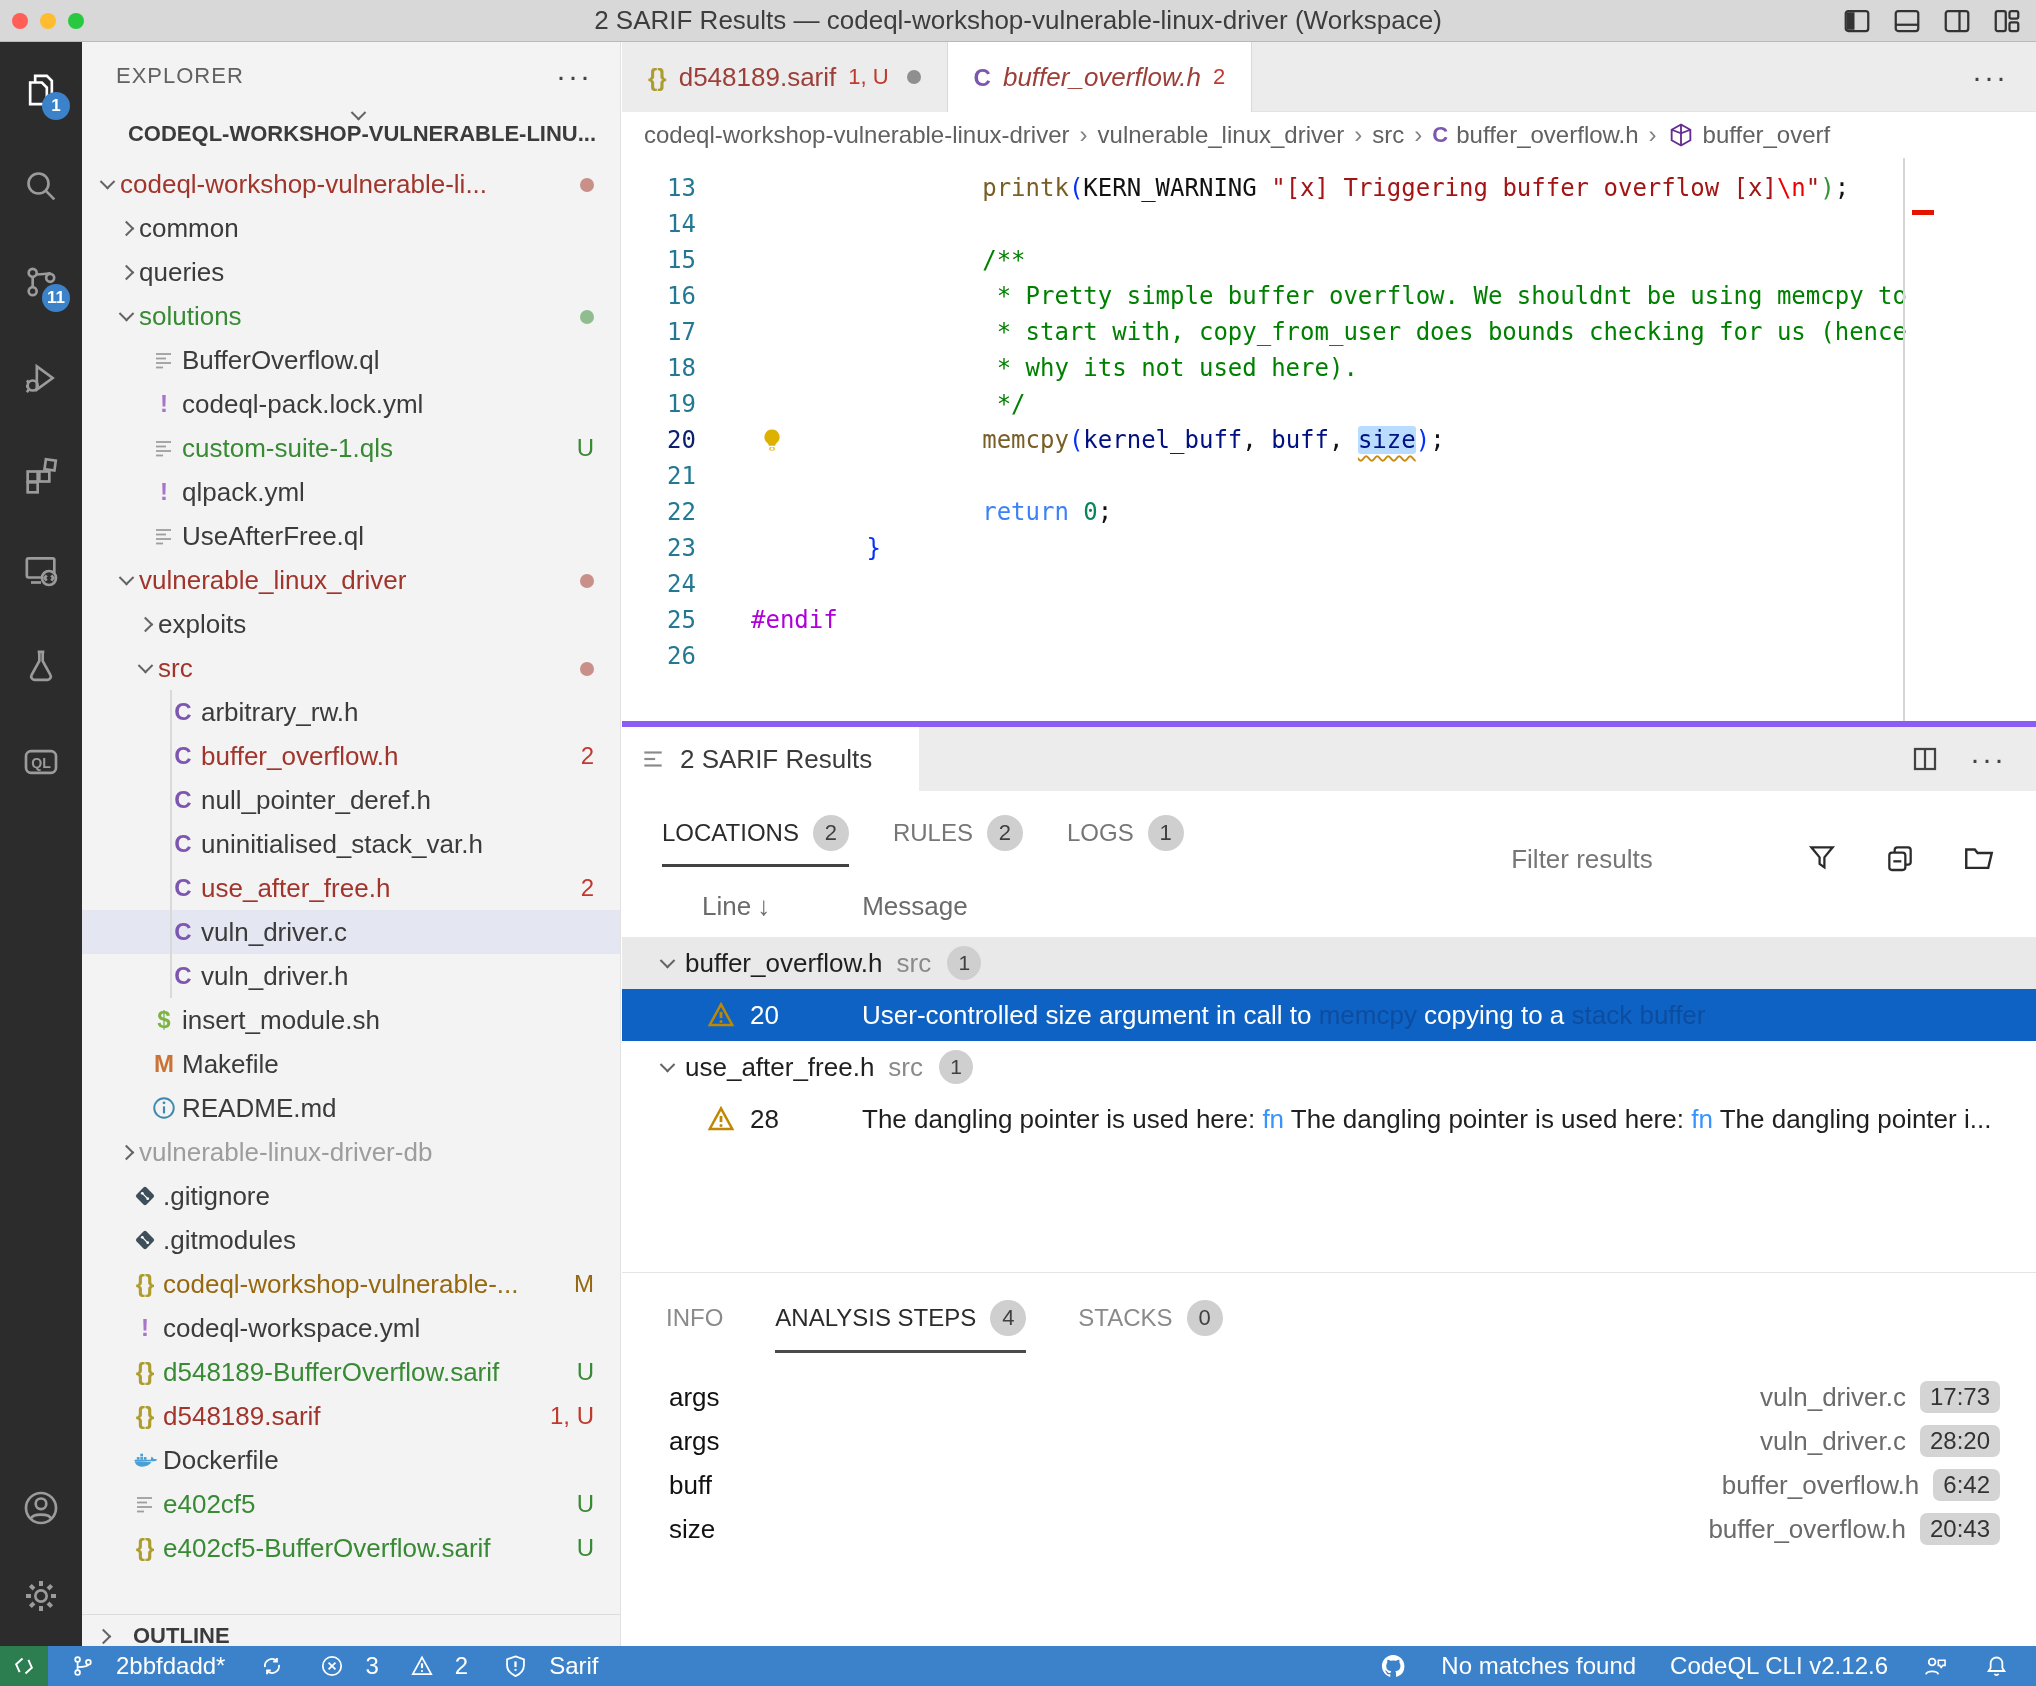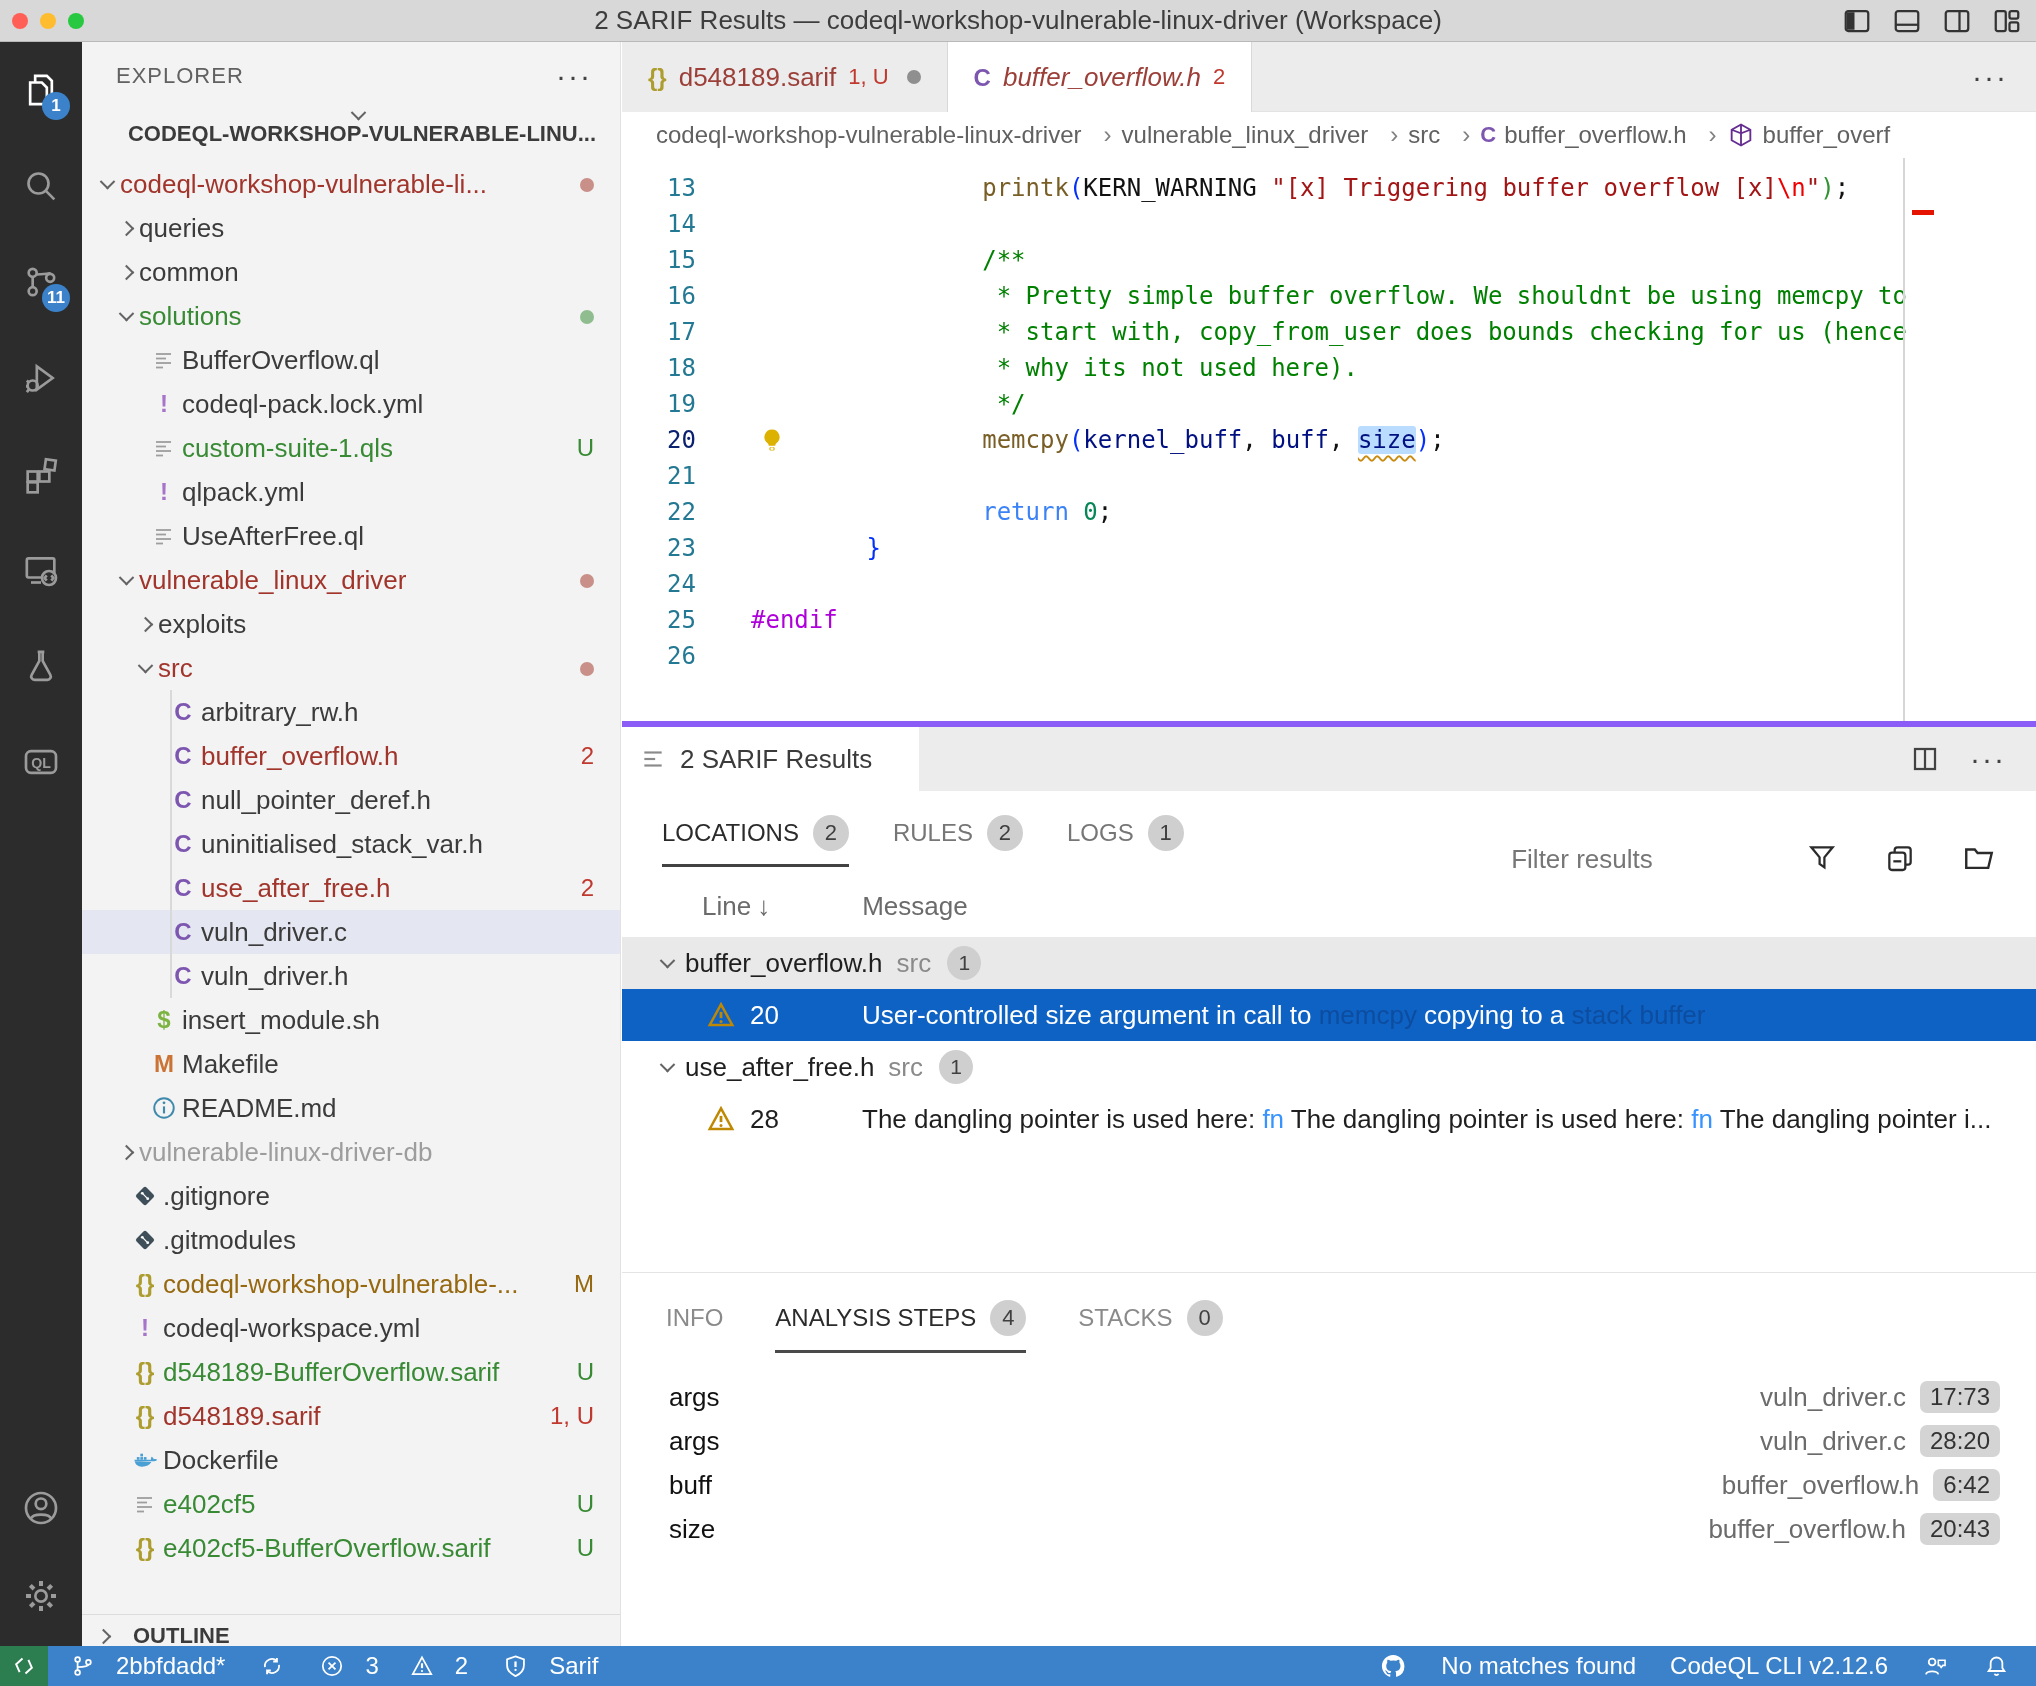--- a/index.html
+++ b/index.html
@@ -57,21 +57,21 @@
   #tabbar { position:absolute; left:0; top:0; right:0; height:70px; background:#ececec; border-bottom:1px solid #e3e3e3; display:flex; }
   .tab { height:70px; display:flex; align-items:center; padding:0 26px; font-size:26px; background:#ececec; border-right:1px solid #d9d9d9; cursor:pointer; }
   .tab.active { background:#ffffff; }
   .tab .ticon { margin-right:12px; }
   .tab .tname { color:#9b3f38; }
   .tab.italic .tname { font-style:italic; }
   .tab .tdeco { color:#c0392f; font-size:22px; margin-left:12px; }
   .tab .tdot { width:14px; height:14px; border-radius:50%; background:#8f8f8f; margin-left:18px; }
   .tab-actions { margin-left:auto; display:flex; align-items:center; padding-right:28px; color:#424242; font-size:30px; letter-spacing:2px; cursor:pointer; }
   #crumbs { position:absolute; left:0; top:70px; right:0; height:46px; background:#fff; display:flex; align-items:center; padding-left:22px; font-size:24px; color:#616161; white-space:nowrap; overflow:hidden; }
-  .crumb { display:flex; align-items:center; cursor:pointer;margin-left:12px; }
+  .crumb { display:flex; align-items:center; cursor:pointer; }
   .crumb .sep { margin:0 10px; color:#818181; font-size:24px; }
   .crumb .cicon { margin-right:8px; display:inline-flex; }
 
   
   #codearea { position:absolute; left:0; top:116px; right:0; height:563px; background:#fff; overflow:hidden; }
   #code-lines { position:relative; padding-top:12px; }
   .cl { position:relative; height:36px; font-family:"DejaVu Sans Mono", monospace; font-size:24px; line-height:36px; }
   .cl .ln { position:absolute; left:0; width:74px; text-align:right; color:#237893; font-size:24px; }
   .cl.activeline .ln { color:#0b216f; }
   .cl .ctext { position:absolute; left:129px; white-space:pre; color:#111; }
@@ -282,28 +282,28 @@
             <span class="chev down"></span>
           </span>
           <span class="lbl c-red">codeql-workshop-vulnerable-li...</span>
           <span class="deco"><span class="dot dot-red"></span></span>
         </div>
         <div class="tree-row">
           <span style="display: inline-block; flex: 0 0 auto; width: 31px;"></span>
           <span class="tw">
             <span class="chev right"></span>
           </span>
-          <span class="lbl">queries</span>
+          <span class="lbl">common</span>
         </div>
         <div class="tree-row">
           <span style="display: inline-block; flex: 0 0 auto; width: 31px;"></span>
           <span class="tw">
             <span class="chev right"></span>
           </span>
-          <span class="lbl">common</span>
+          <span class="lbl">queries</span>
         </div>
         <div class="tree-row">
           <span style="display: inline-block; flex: 0 0 auto; width: 31px;"></span>
           <span class="tw">
             <span class="chev down"></span>
           </span>
           <span class="lbl c-green">solutions</span>
           <span class="deco"><span class="dot dot-green"></span></span>
         </div>
         <div class="tree-row">

